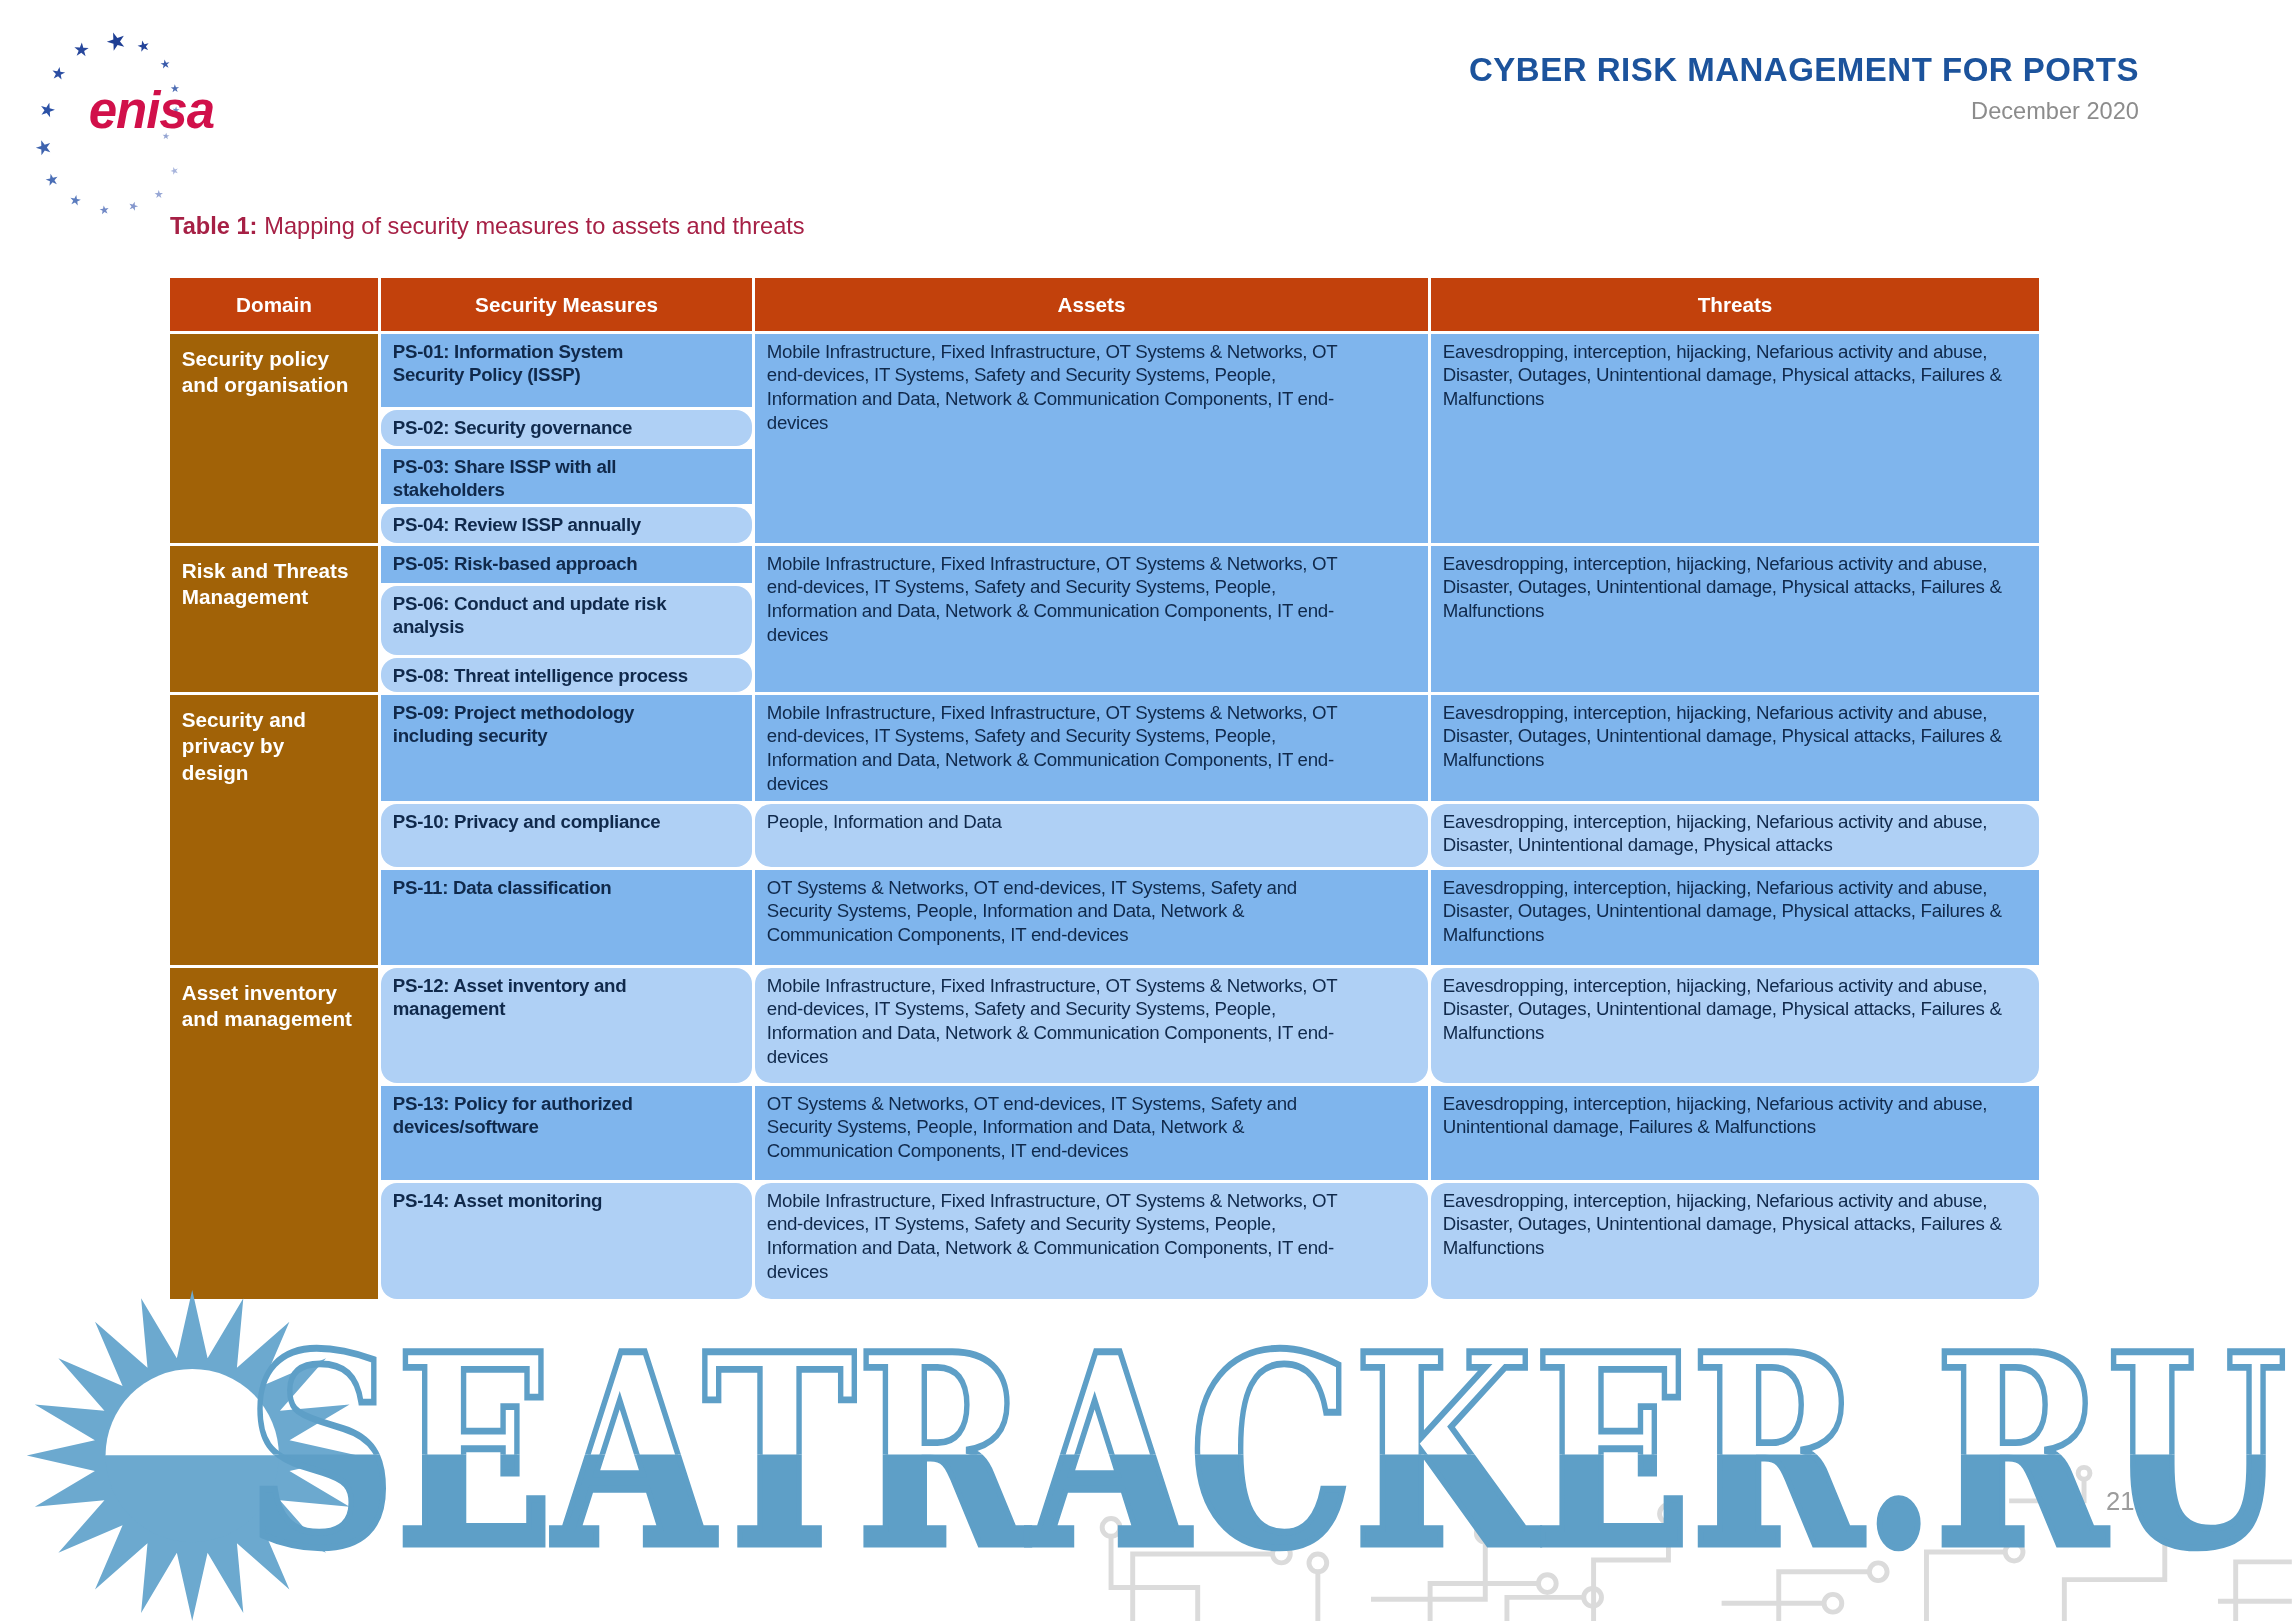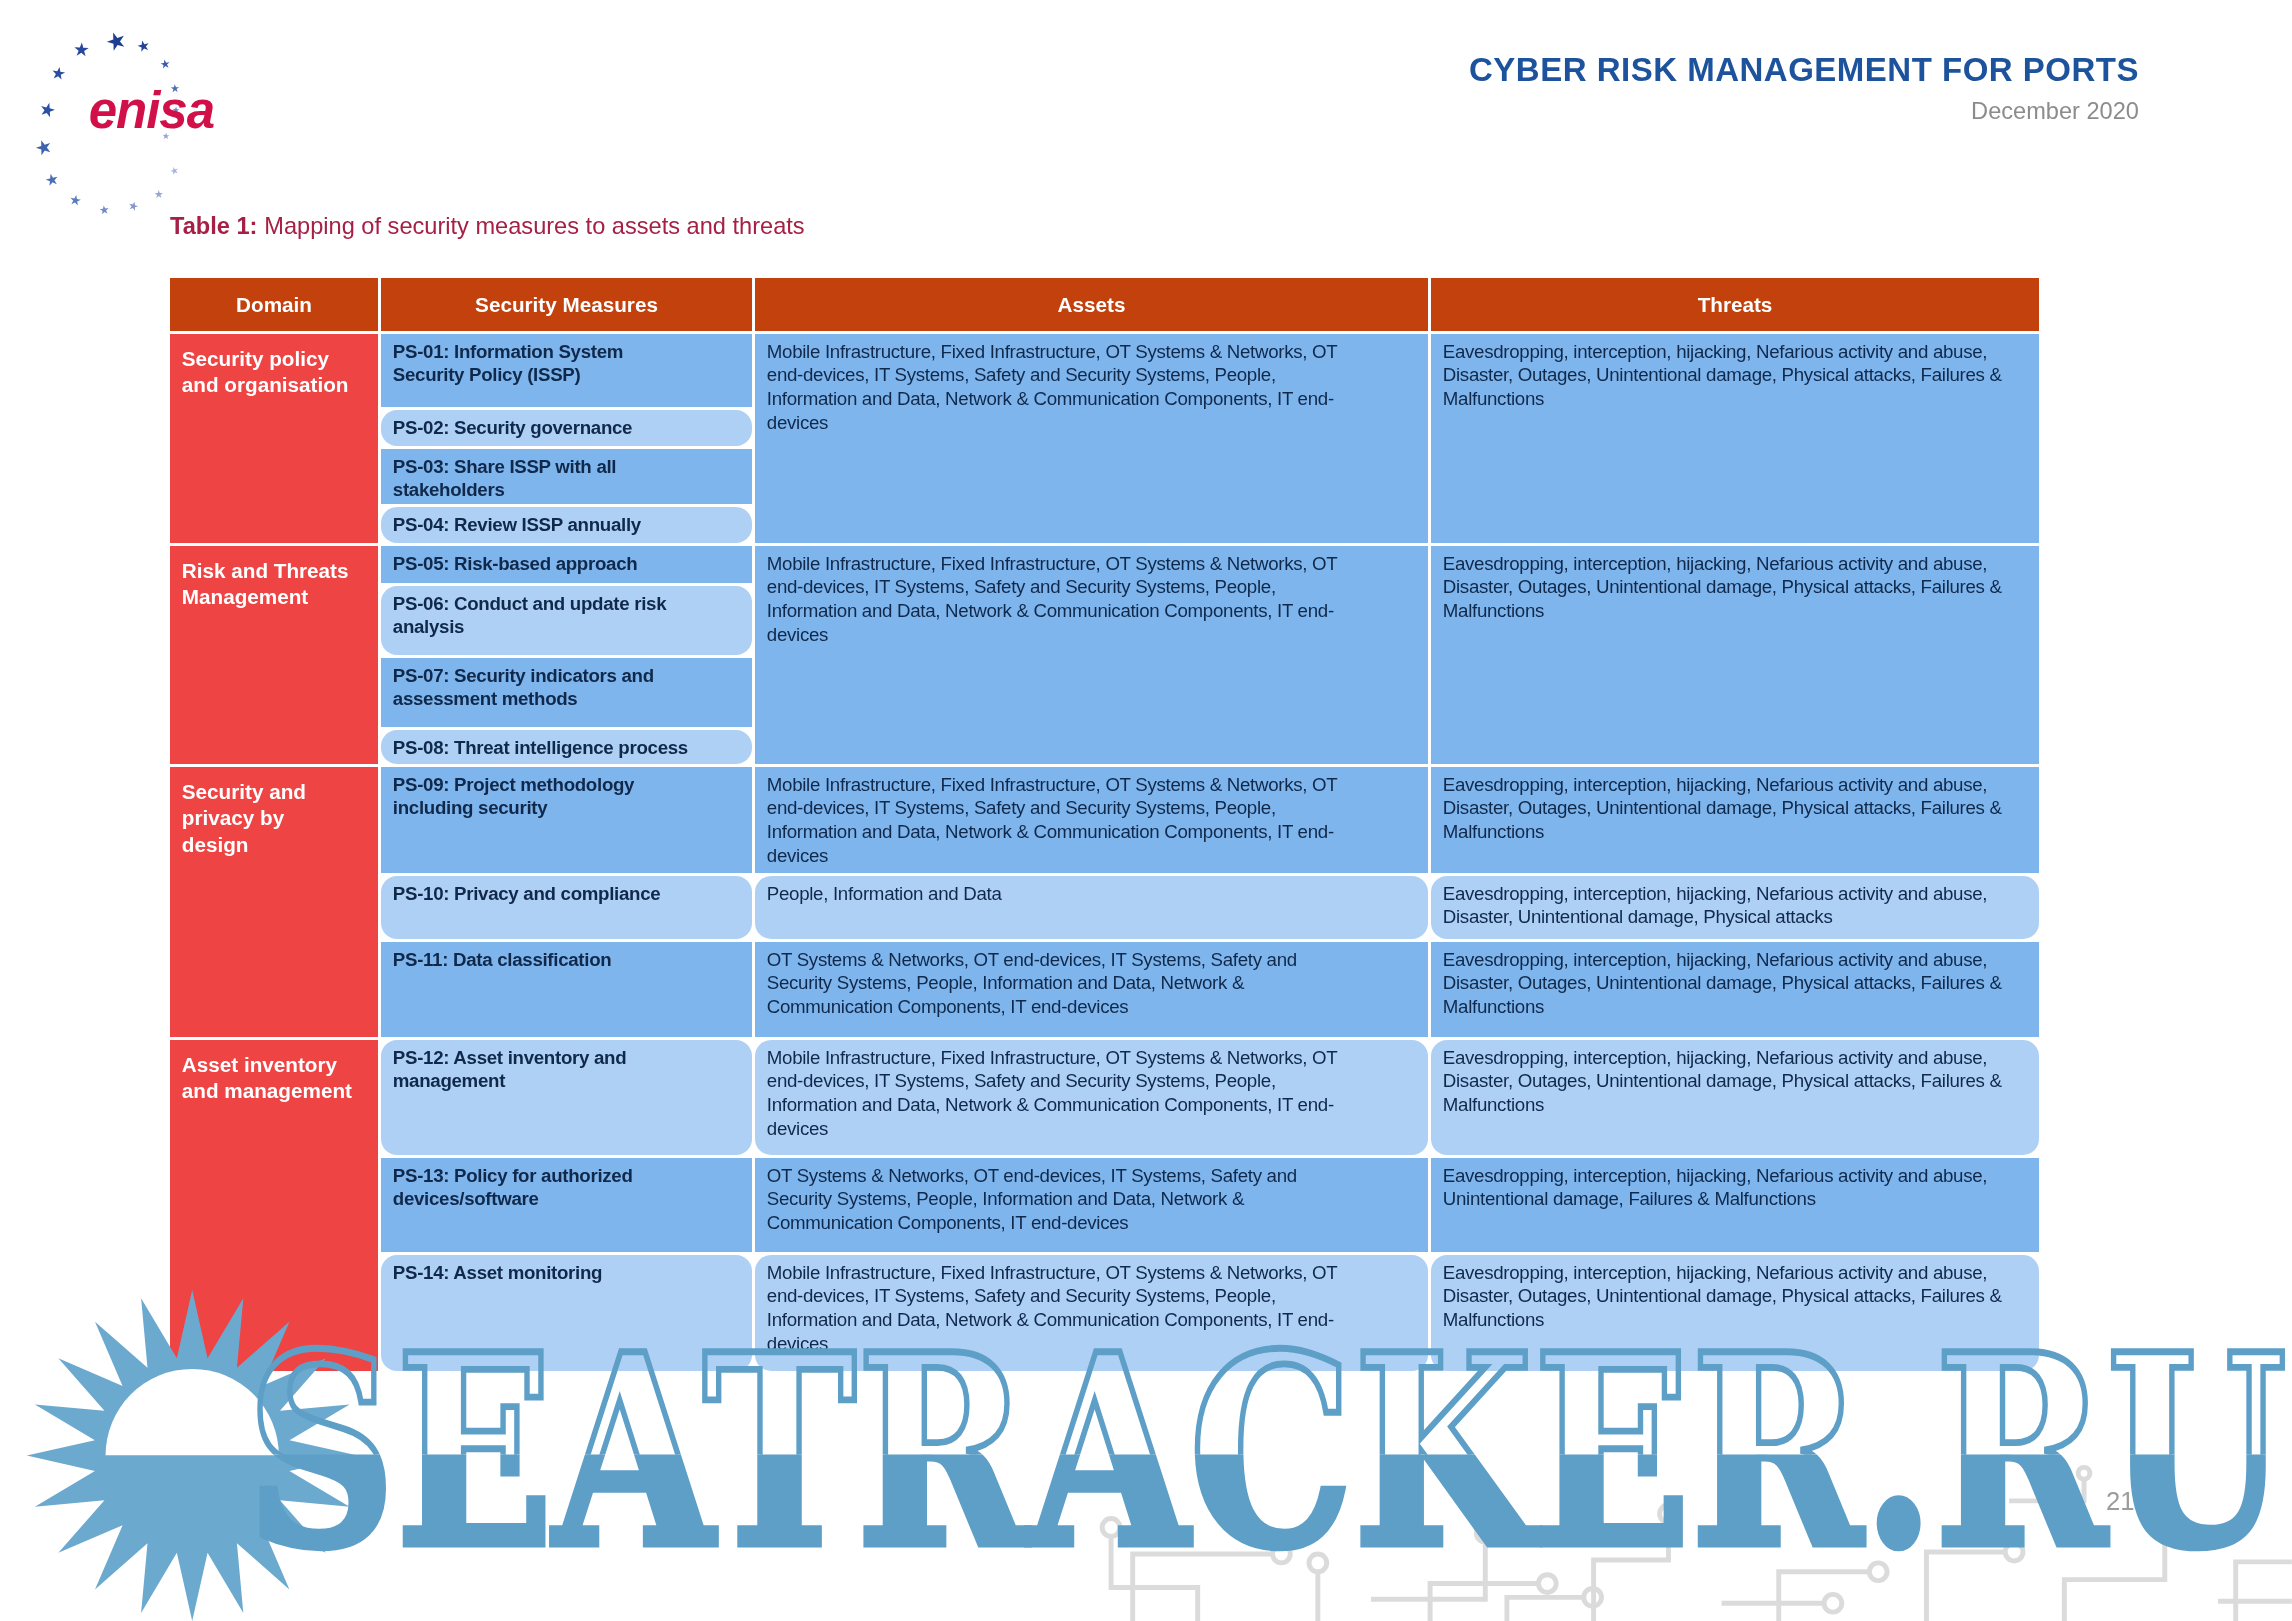--- a/index.html
+++ b/index.html
@@ -26,21 +26,21 @@
   .rtable{position:absolute;left:170px;top:278px;width:1869px;display:flex;flex-direction:column;gap:3px;}
   .thead{display:flex;gap:3px;height:53px;}
   .th{background:#c2410c;color:#ffffff;font-weight:bold;font-size:20.7px;
       display:flex;align-items:center;justify-content:center;box-sizing:border-box;}
   .c-dom{width:208px;flex:none;}
   .c-m{width:371px;flex:none;}
   .c-a{width:673px;flex:none;}
   .c-t{flex:1;}
 
   .group{display:flex;gap:3px;}
-  .domain-cell{width:208px;flex:none;background:#ef4444;color:#ffffff;font-weight:bold;
+  .domain-cell{width:208px;flex:none;background:#a16207;color:#ffffff;font-weight:bold;
                font-size:20.7px;line-height:26.6px;padding:11.8px 11.8px;box-sizing:border-box;
                white-space:pre-line;}
   .gbody{flex:1;display:flex;gap:3px;}
   .gbody.cols{flex-direction:row;}
   .mcol{width:371px;flex:none;display:flex;flex-direction:column;gap:3px;}
   .rowsbody{flex:1;display:flex;flex-direction:column;gap:3px;}
   .subrow{display:flex;gap:3px;}
 
   .cell{box-sizing:border-box;color:#10294B;font-size:18.7px;line-height:23.6px;
         padding:5.9px 11.8px;overflow:hidden;letter-spacing:-0.3px;}
@@ -125,22 +125,20 @@
     </div>
 
     <div class="group">
       <div class="domain-cell">Risk and Threats
 Management</div>
       <div class="gbody cols">
         <div class="mcol">
           <div class="cell m med" style="height:37px">PS-05: Risk-based approach</div>
           <div class="cell m lt" style="height:69px">PS-06: Conduct and update risk
 analysis</div>
-          <div class="cell m med" style="height:69px">PS-07: Security indicators and
-assessment methods</div>
           <div class="cell m lt" style="height:34px">PS-08: Threat intelligence process</div>
         </div>
         <div class="cell a med">
             <div class="txt">Mobile Infrastructure, Fixed Infrastructure, OT Systems &amp; Networks, OT end-devices, IT Systems, Safety and Security Systems, People, Information and Data, Network &amp; Communication Components, IT end-devices</div>
           </div>
         <div class="cell t med">
             <div class="txt">Eavesdropping, interception, hijacking, Nefarious activity and abuse, Disaster, Outages, Unintentional damage, Physical attacks, Failures &amp; Malfunctions</div>
           </div>
       </div>
     </div>

